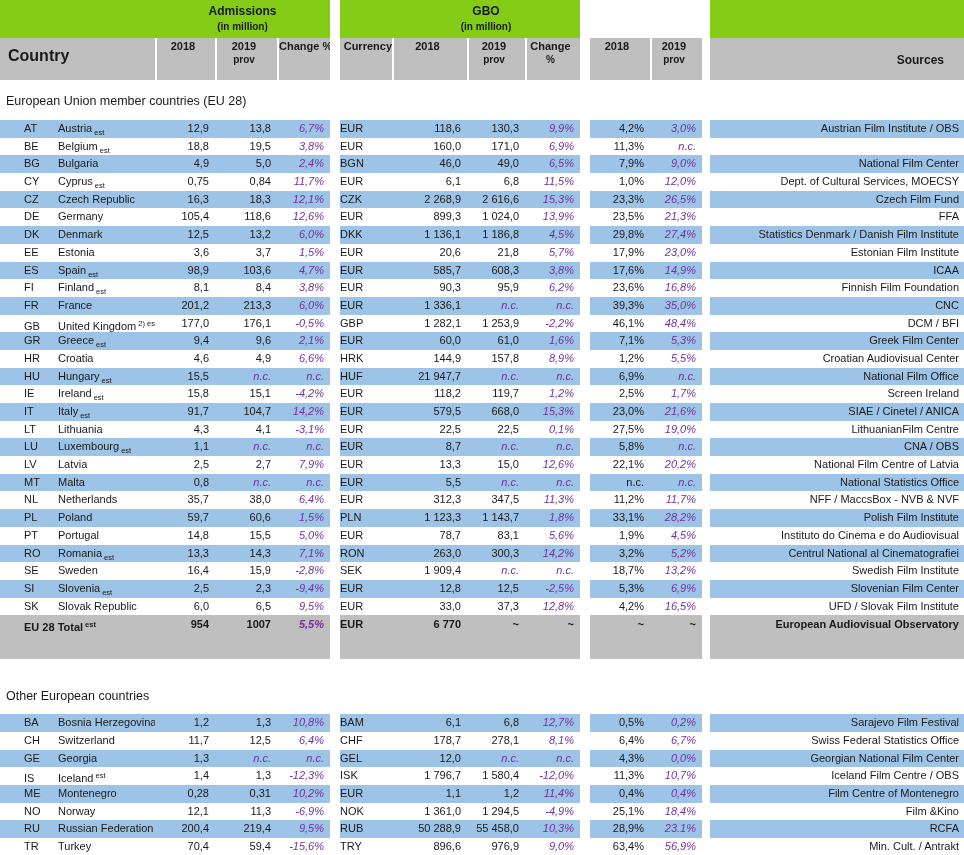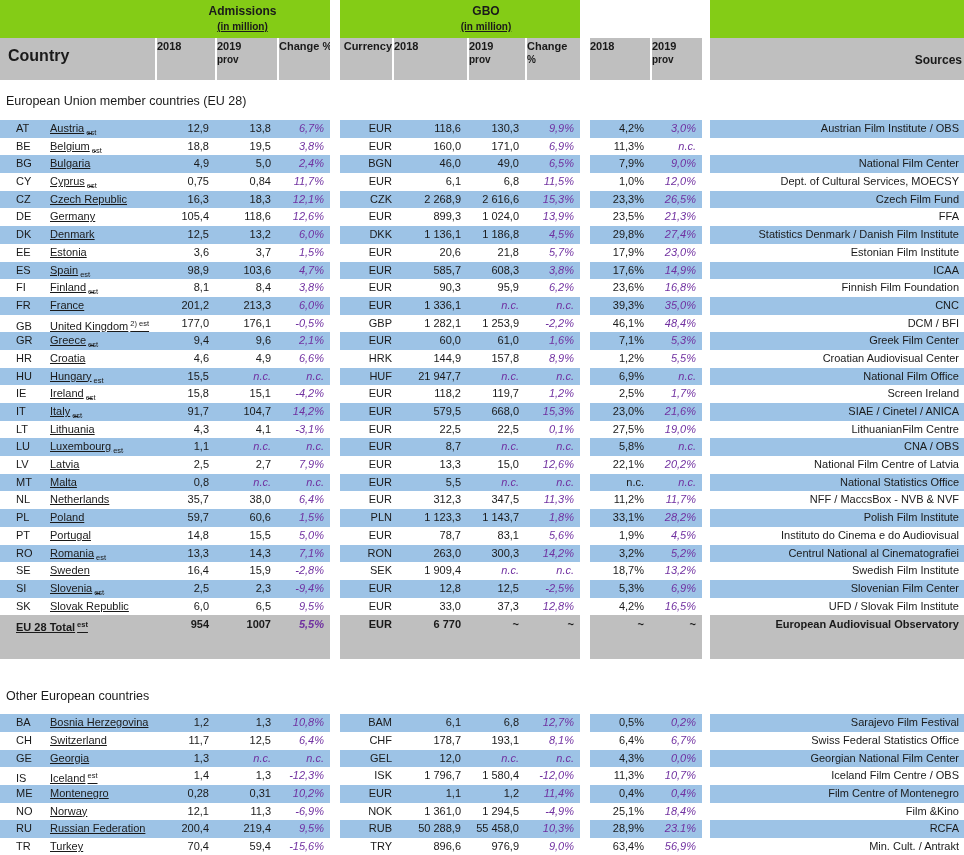--- a/index.html
+++ b/index.html
@@ -4,41 +4,41 @@
 <style>
   html,body{margin:0;padding:0;}
   body{width:964px;background:#fff;font-family:"Liberation Sans",sans-serif;color:#1a1a1a;}
   .grid{display:grid;grid-template-columns:155px 60px 62px 53px 10px 52px 75px 58px 55px 10px 60px 52px 8px 254px;}
   .cell{overflow:hidden;white-space:nowrap;}
   
   .hdr-top{height:38px;font-weight:bold;}
   .hdr-bot{height:42px;font-weight:bold;font-size:11px;}
   .g{background:#84cc16;}
   .grp{text-align:center;font-size:12px;padding-top:4px;line-height:15px;}
-  .grp .sub{display:block;font-size:10px;text-decoration:underline;}
+  .grp .sub{display:block;font-size:10px;}
   .hdr-bot .hc{background:#BFBFBF;padding-top:2px;line-height:13px;}
   .sep{border-left:2px solid #fff;}
-  .lbl-r{text-align:left;padding-right:6px;}
+  .lbl-r{text-align:center;padding-right:6px;}
   .prov{display:block;font-size:10px;font-weight:bold;}
   .lbl-country{display:flex;align-items:flex-end;padding:0 0 18px 8px;font-size:16px;}
   .lbl-cur{text-align:right;}
-  .lbl-sources{display:flex;align-items:center;justify-content:flex-end;padding-right:2px;font-size:12px;}
+  .lbl-sources{display:flex;align-items:center;justify-content:flex-end;padding-right:20px;font-size:12px;}
   .hsup{font-size:8px;vertical-align:4px;}
   
   .sec-title{font-weight:normal;font-size:12.5px;padding-left:6px;}
   .sec-title.first{margin:14px 0 12px 0;}
   .sec-title.second{margin:30px 0 11px 0;}
   
   .row{height:17.7px;line-height:17.7px;font-size:11px;}
   .row.alt .cell:not(.gap){background:#9DC3E6;}
   .num{text-align:right;padding-right:6px;}
   .chg{color:#7030A0;font-style:italic;}
-  .cur{text-align:right;}
+  .cur{text-align:left;}
   .src{text-align:right;padding-right:5px;}
-  .c-name{padding-left:16px;text-decoration:underline;}
+  .c-name{padding-left:24px;}
   .code{display:inline-block;width:34px;}
   .note{font-size:7.5px;margin-left:2px;}
   .nsub{vertical-align:-3px;}
   .nsup{vertical-align:4px;}
   
   .total{height:44px;line-height:19px;font-weight:bold;font-size:11px;margin-top:0;}
   .total .cell:not(.gap){background:#BFBFBF;}
 </style>
 </head>
 <body>
@@ -564,21 +564,21 @@
       <div class="cell src">Sarajevo Film Festival</div>
     </div>
     <div class="grid row">
       <div class="cell c-name"><span class="code">CH</span><span>Switzerland</span></div>
       <div class="cell num">11,7</div>
       <div class="cell num">12,5</div>
       <div class="cell num chg">6,4%</div>
       <div class="cell gap"></div>
       <div class="cell cur">CHF</div>
       <div class="cell num">178,7</div>
-      <div class="cell num">193,1</div>
+      <div class="cell num">278,1</div>
       <div class="cell num chg">8,1%</div>
       <div class="cell gap"></div>
       <div class="cell num">6,4%</div>
       <div class="cell num chg">6,7%</div>
       <div class="cell gap"></div>
       <div class="cell src">Swiss Federal Statistics Office</div>
     </div>
     <div class="grid row alt">
       <div class="cell c-name"><span class="code">GE</span><span>Georgia</span></div>
       <div class="cell num">1,3</div>

